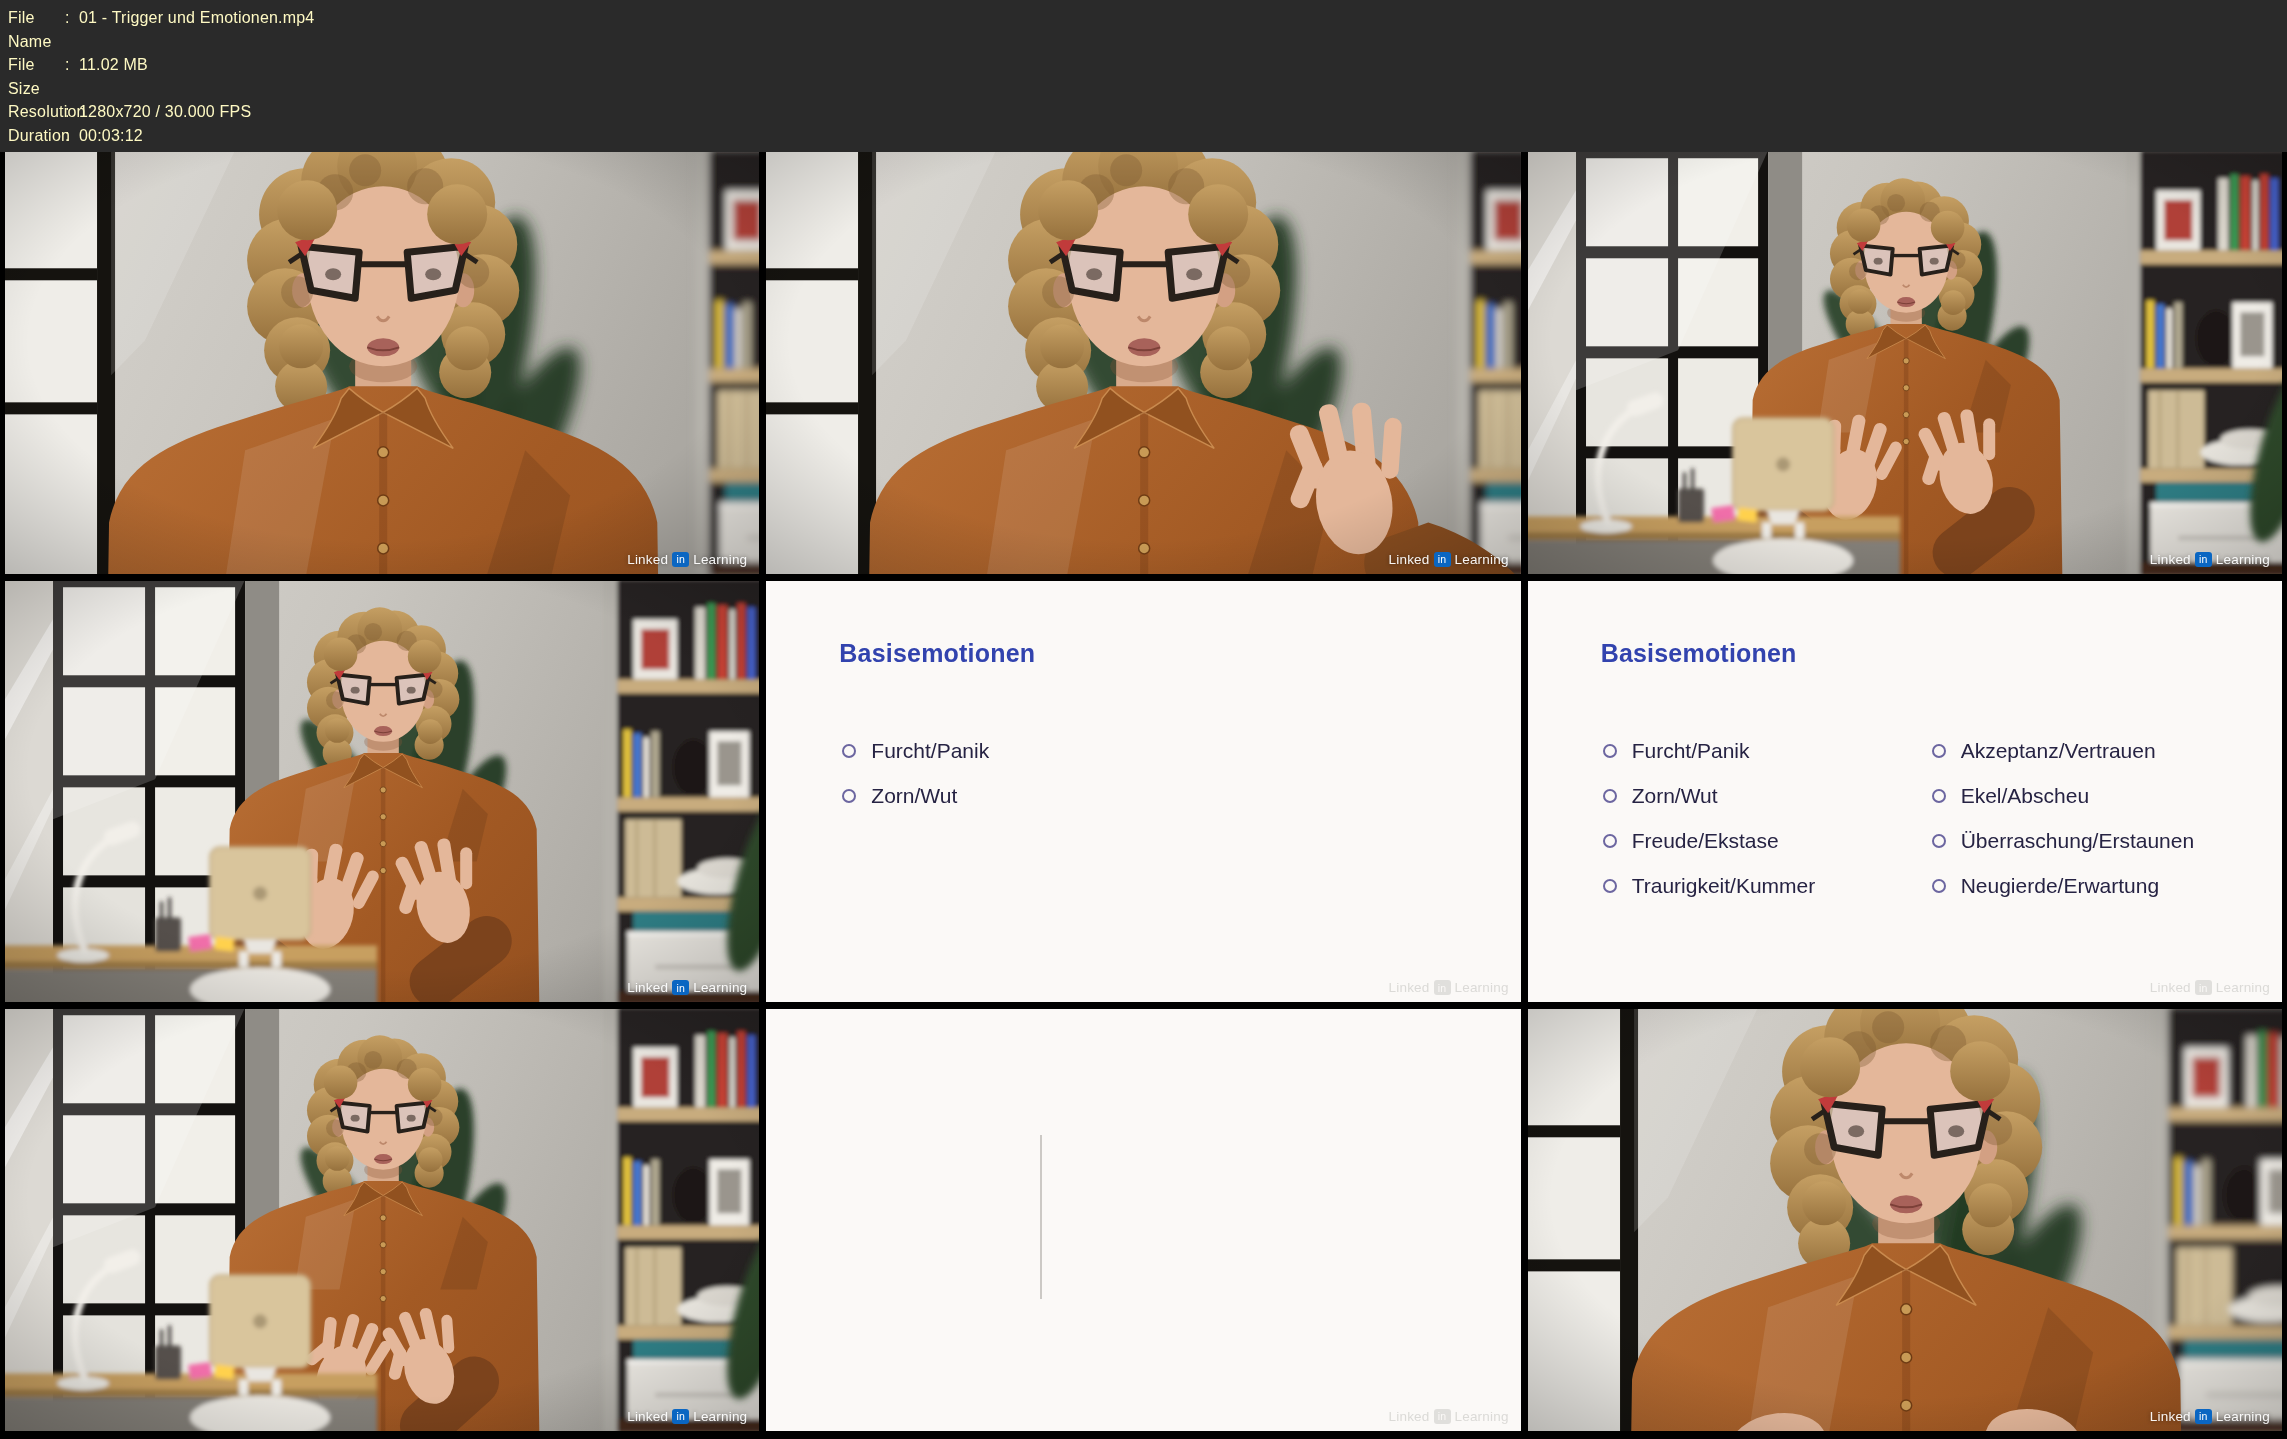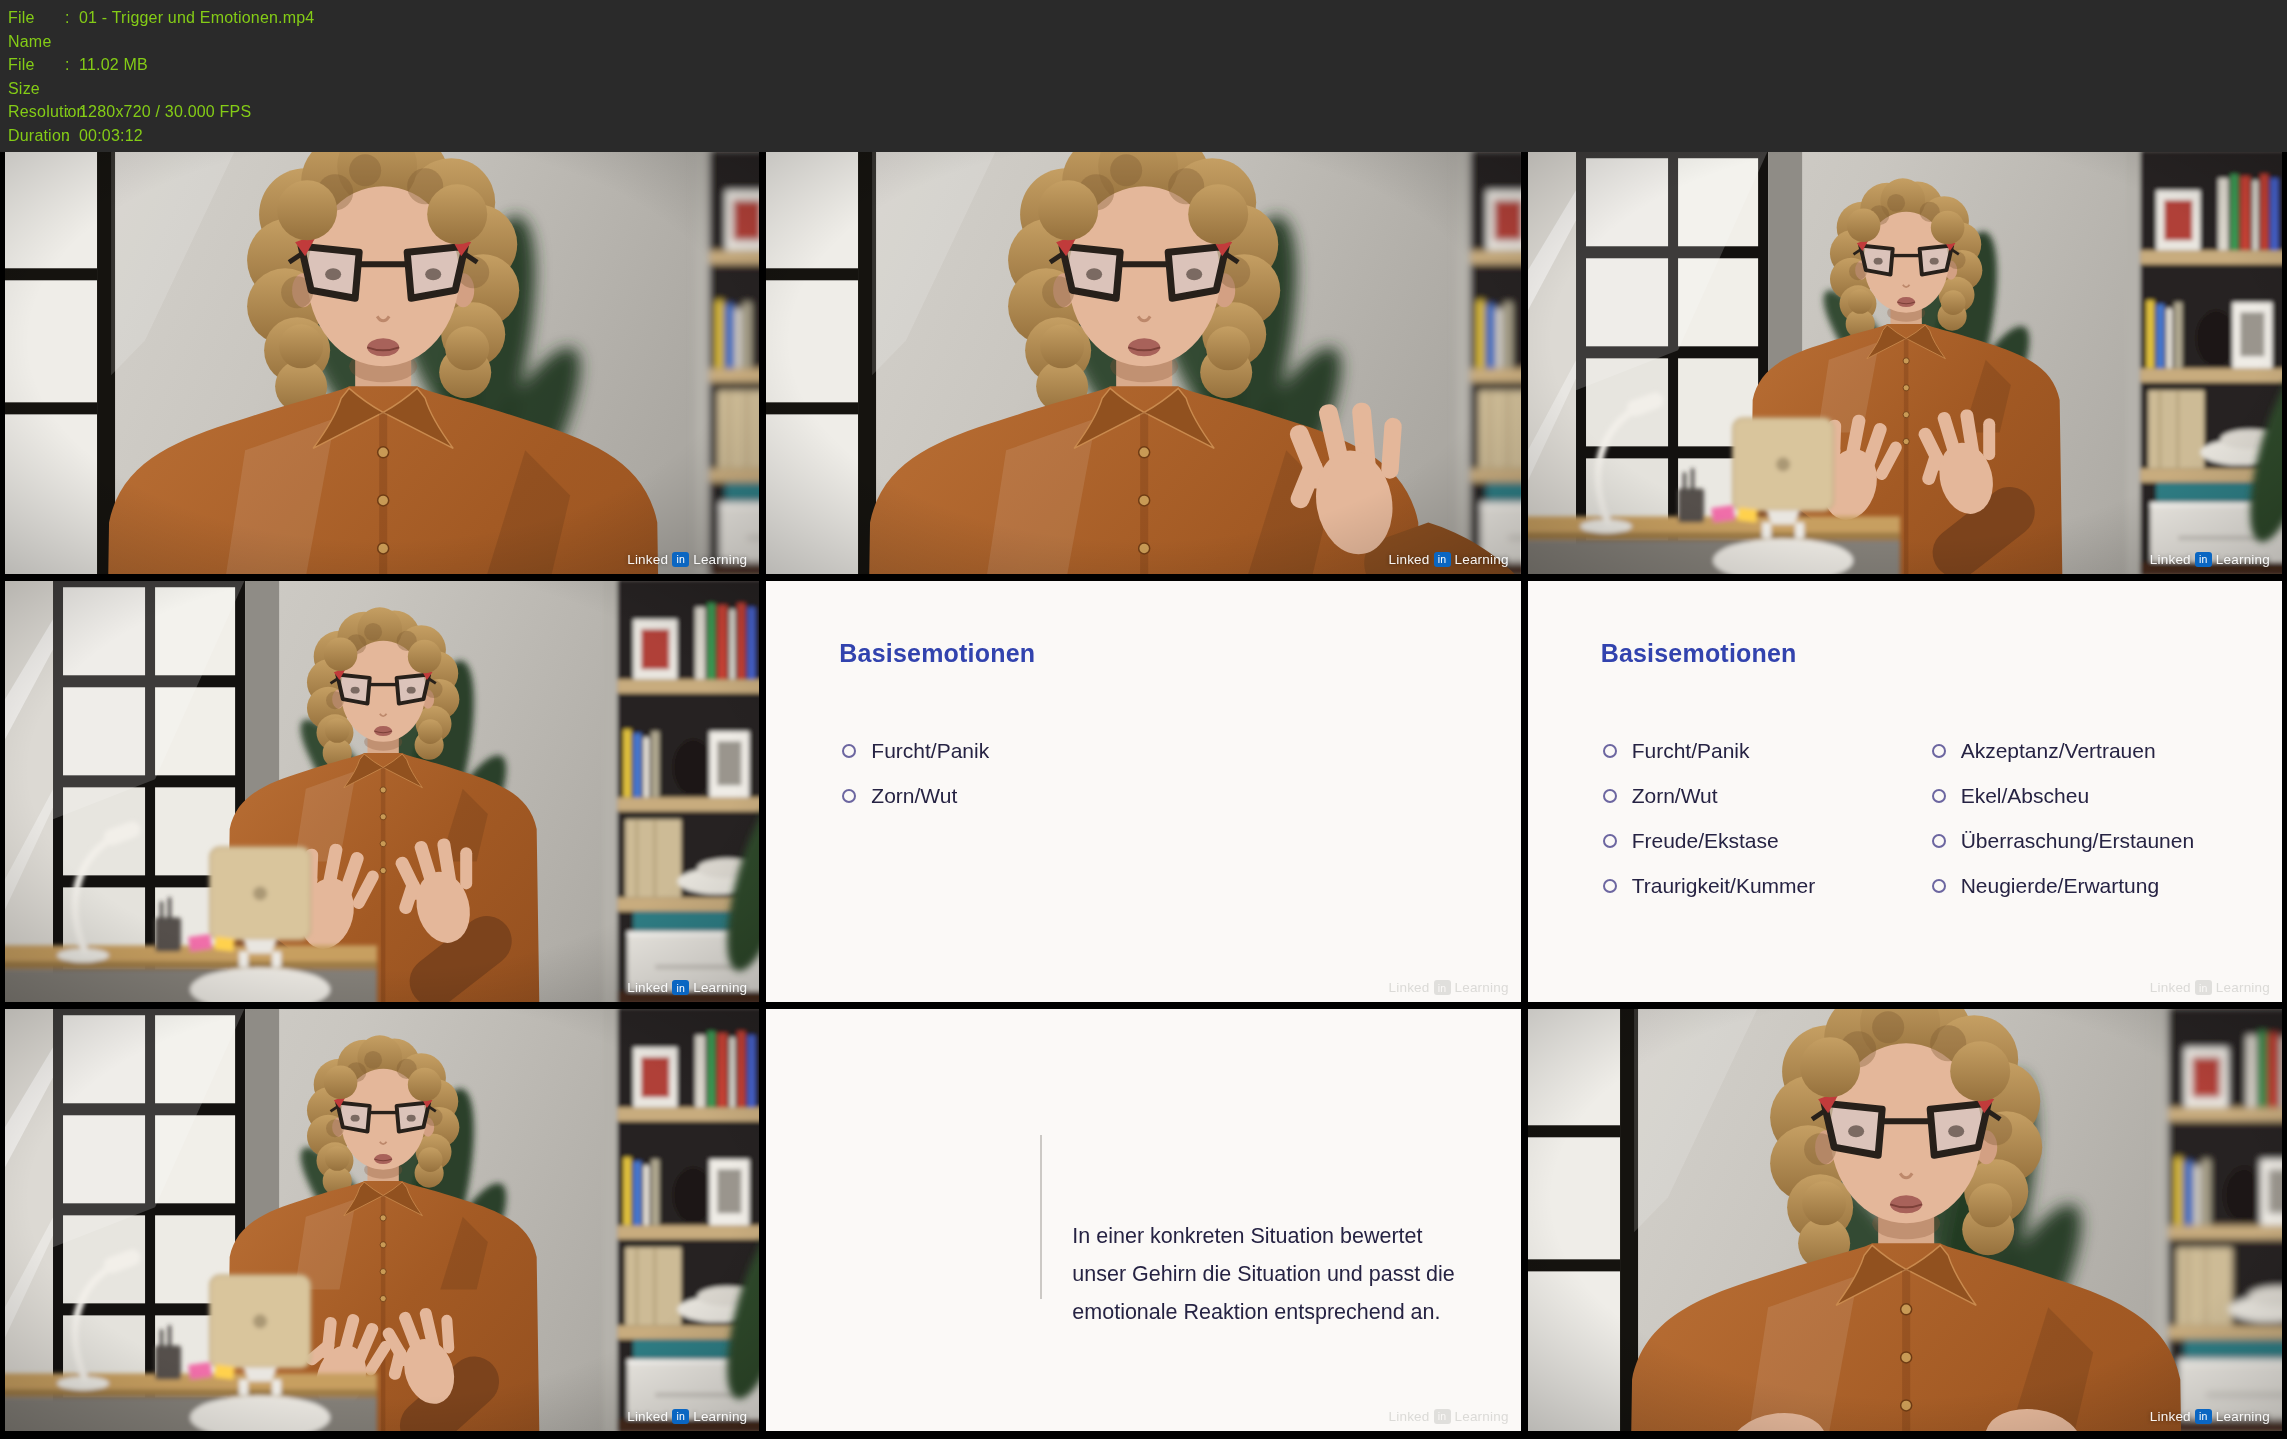--- a/index.html
+++ b/index.html
@@ -3,21 +3,21 @@
 <meta charset="utf-8">
 <style>
   html,body{margin:0;padding:0}
   body{
     width:2287px;height:1439px;position:relative;overflow:hidden;
     background:#000;font-family:"Liberation Sans",sans-serif;
   }
   
   .meta{
     position:absolute;top:0;left:0;right:0;height:152px;
-    background:#2a2a2a;color:#84cc16;box-sizing:border-box;
+    background:#2a2a2a;color:#fef9c3;box-sizing:border-box;
     padding:6px 0 0 8px;
   }
   .meta-row{display:flex;font-size:16px;line-height:23.5px;letter-spacing:.2px}
   .meta-label{width:57px;flex:0 0 auto}
   .meta-colon{width:14px;flex:0 0 auto}
   .meta-value{white-space:pre}
   
   .sheet{
     position:absolute;top:152px;left:0;right:0;bottom:0;
     display:grid;grid-template-columns:repeat(3,1fr);grid-template-rows:repeat(3,1fr);
@@ -1047,23 +1047,20 @@
       </svg>
     <div class="wm">
       <span>Linked</span>
       <span class="in">in</span>
       <span>Learning</span>
     </div>
   </section>
 
   <section class="cell slide">
     <div class="bt-divider"></div>
-    <p class="bt-body">In einer konkreten Situation bewertet
-unser Gehirn die Situation und passt die
-emotionale Reaktion entsprechend an.</p>
     <div class="wm light">
       <span>Linked</span>
       <span class="in">in</span>
       <span>Learning</span>
     </div>
   </section>
 
   <section class="cell video">
       <svg viewBox="0 0 754 425" preserveAspectRatio="xMidYMid slice" xmlns="http://www.w3.org/2000/svg">
         <defs>

